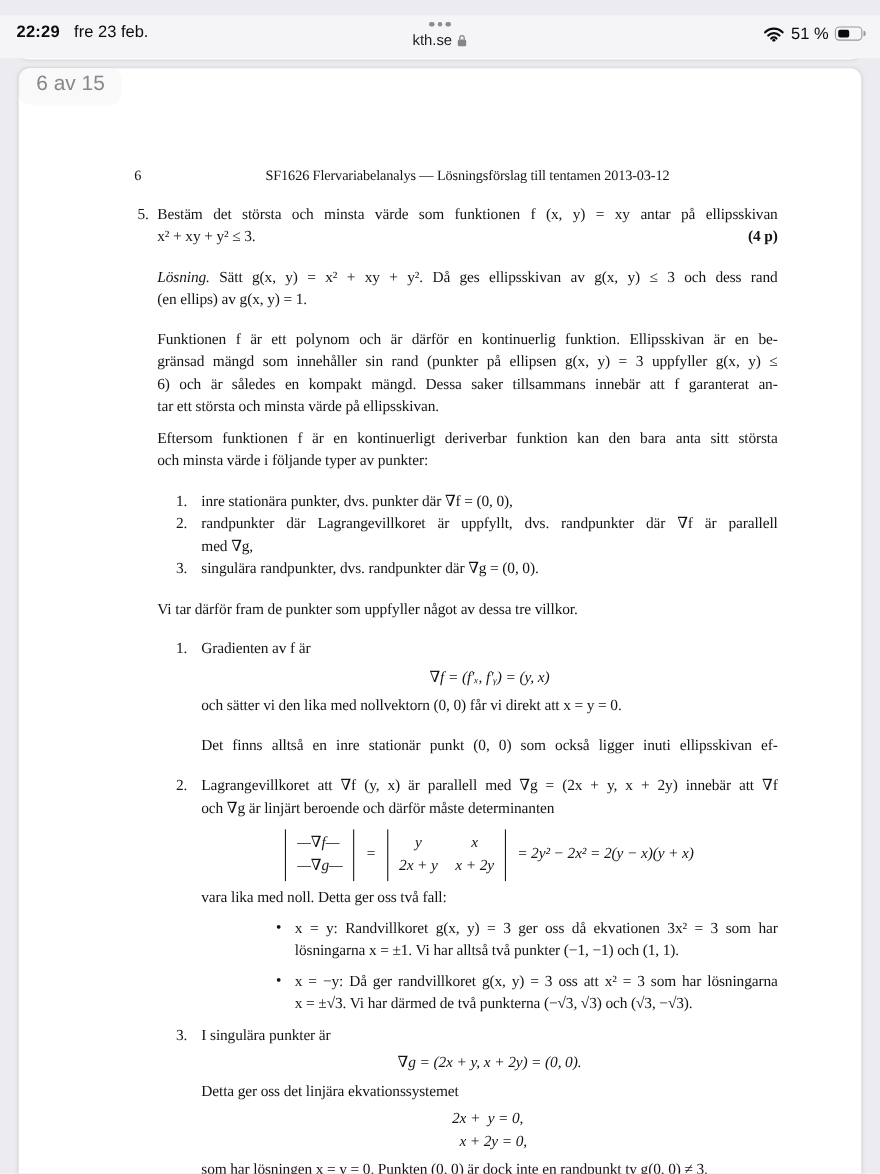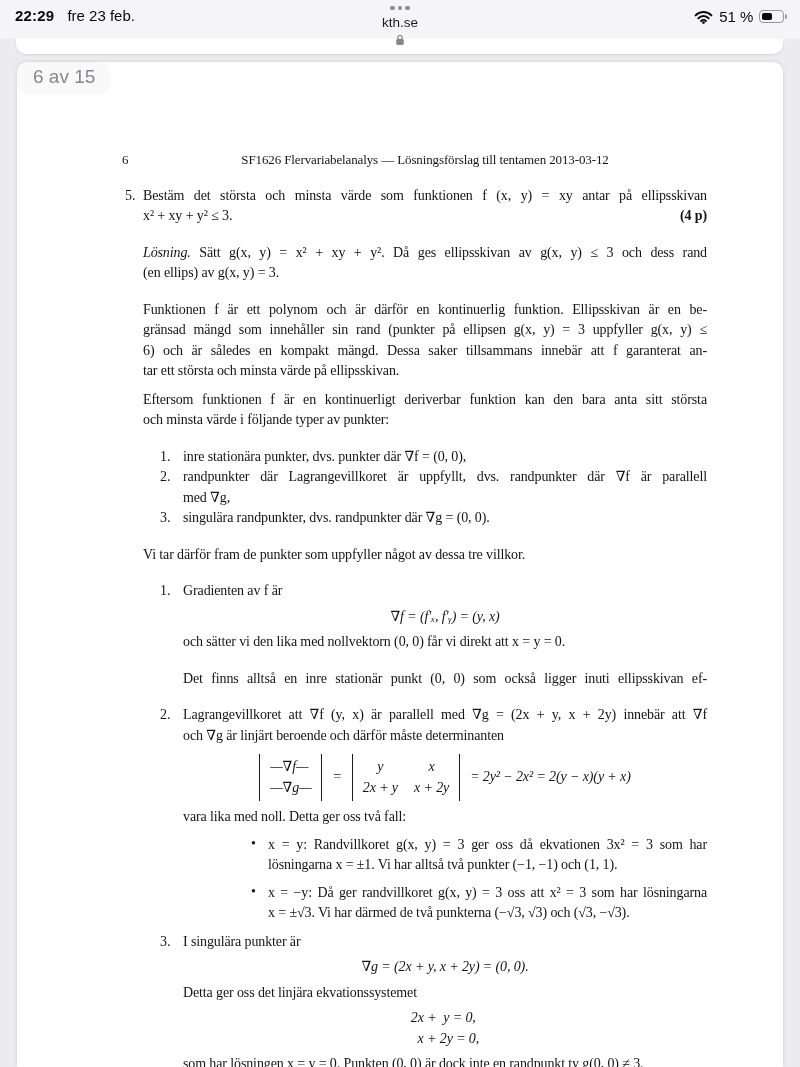--- a/index.html
+++ b/index.html
@@ -4,31 +4,31 @@
 <style>
   html,body{margin:0;padding:0;}
   body{
     width:800px;height:1067px;position:relative;overflow:hidden;
     background:#ebebf0;
     font-family:"Liberation Sans","DejaVu Sans",sans-serif;
     -webkit-font-smoothing:antialiased;
   }
   
   .status-bar{
-    position:absolute;left:0;top:0;width:800px;height:39px;
+    position:absolute;left:0;top:14px;width:800px;height:39px;
     background:#f5f5f7;z-index:5;
   }
   .sb-left{position:absolute;left:15px;top:7px;display:flex;gap:13px;align-items:baseline;
     font-size:15px;color:#0b0b0c;}
   .sb-time{font-weight:600;letter-spacing:.2px;}
   .sb-date{font-weight:400;}
   .sb-center{position:absolute;left:0;right:0;top:4px;display:flex;flex-direction:column;align-items:center;}
   .tab-dots{display:flex;gap:3px;height:8px;align-items:center;cursor:default;}
   .tab-dots i{width:4.5px;height:4.5px;border-radius:50%;background:#8a8a8f;display:block;}
-  .sb-url{display:flex;align-items:center;gap:4px;margin-top:3px;font-size:13.5px;color:#1c1c1e;flex-direction:column;}
+  .sb-url{display:flex;align-items:center;gap:4px;margin-top:3px;font-size:13.5px;color:#1c1c1e;}
   .sb-right{position:absolute;right:13px;top:8px;display:flex;align-items:center;gap:6px;
     font-size:15px;color:#0b0b0c;}
   .batt{width:25px;height:12.5px;border:1px solid rgba(0,0,0,.38);border-radius:4px;position:relative;box-sizing:border-box;}
   .batt-fill{position:absolute;left:1.5px;top:1.5px;bottom:1.5px;width:10.5px;background:#0b0b0c;border-radius:1.8px;}
   .batt-nub{width:1.6px;height:4.6px;background:rgba(0,0,0,.38);border-radius:0 2px 2px 0;margin-left:-5px;}
   
   .prev-page{
     position:absolute;left:16px;right:17px;top:39px;height:15px;background:#ffffff;
     border-radius:0 0 10px 10px;box-shadow:0 1px 3px rgba(0,0,0,.10);
   }
@@ -129,21 +129,21 @@
       <span class="num">5.</span>
       <div class="j">Bestäm det största och minsta värde som funktionen f (x, y) = xy antar på ellipsskivan</div>
       <div class="prow">
         <span>x² + xy + y² ≤ 3.</span>
         <span class="pts">(4 p)</span>
       </div>
 
       <div class="j mt6">
         <span class="it">Lösning.</span><span> Sätt g(x, y) = x² + xy + y². Då ges ellipsskivan av g(x, y) ≤ 3 och dess rand</span>
       </div>
-      <div>(en ellips) av g(x, y) = 3.</div>
+      <div>(en ellips) av g(x, y) = 1.</div>
 
       <div class="mt6">
         <div class="j">Funktionen f är ett polynom och är därför en kontinuerlig funktion. Ellipsskivan är en be-</div>
         <div class="j">gränsad mängd som innehåller sin rand (punkter på ellipsen g(x, y) = 3 uppfyller g(x, y) ≤</div>
         <div class="j">6) och är således en kompakt mängd. Dessa saker tillsammans innebär att f garanterat an-</div>
         <div>tar ett största och minsta värde på ellipsskivan.</div>
       </div>
 
       <div class="mt8">
         <div class="j">Eftersom funktionen f är en kontinuerligt deriverbar funktion kan den bara anta sitt största</div>

